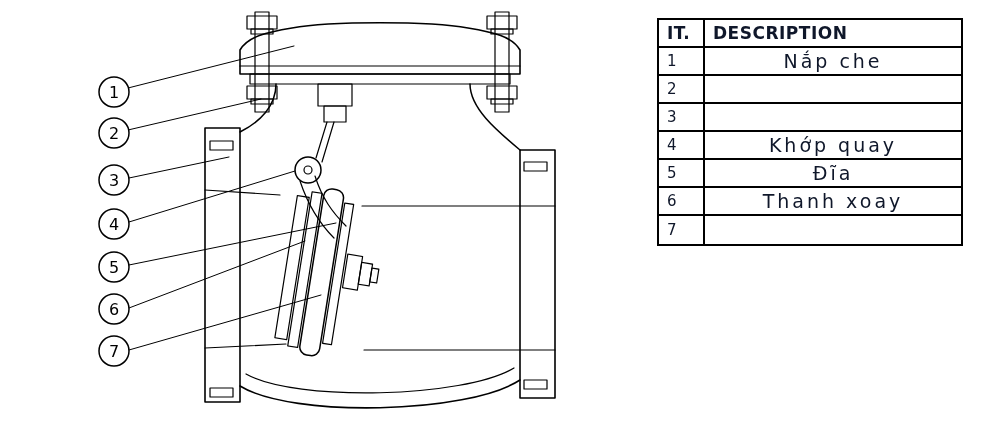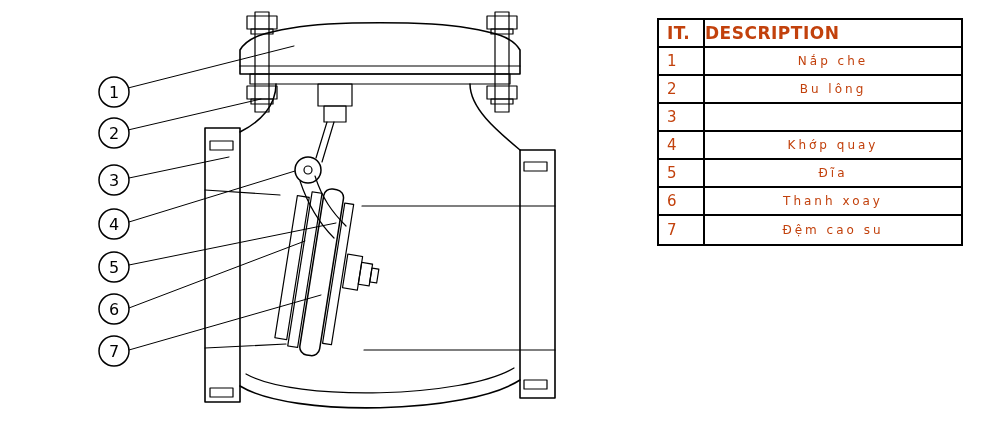--- a/index.html
+++ b/index.html
@@ -15,39 +15,39 @@
     font-family:"DejaVu Sans",sans-serif;
     font-size:16px;
     fill:#000;stroke:none;
   }
   
   .parts-table{
     position:absolute;left:657px;top:18px;width:306px;
     border:2px solid #000;
     box-sizing:border-box;
     background:#fff;
-    color:#c2410c;
+    color:#0f172a;
   }
   .tr{display:flex;height:28px;border-bottom:2px solid #000;box-sizing:border-box;}
   .tr:last-child{border-bottom:none;}
   .td{display:flex;align-items:center;box-sizing:border-box;overflow:hidden;white-space:nowrap;}
   .td.it{
     width:46px;flex:0 0 46px;
     border-right:2px solid #000;
     padding-left:8px;
     font-size:15px;
   }
   .td.desc{
     flex:1;
     justify-content:center;
-    font-size:12px;
+    font-size:19px;
     letter-spacing:3px;
   }
   .tr.th .td{font-weight:bold;font-size:17px;letter-spacing:0.5px;justify-content:flex-start;}
-  .tr.th .td.desc{text-align:center;}
+  .tr.th .td.desc{padding-left:8px;text-align:center;}
 </style>
 </head>
 <body>
 
 <div class="page">
 
   <svg class="drawing" width="650" height="424" viewBox="0 0 650 424" fill="none" stroke="#000" stroke-width="1.2" stroke-linecap="round" stroke-linejoin="round">
 
     <g>
       <path d="M240,74 L240,50 C248,36 268,32 292,28 C330,21 430,21 468,28 C492,32 512,36 520,50 L520,74 Z" stroke-width="1.6"></path>
@@ -162,36 +162,34 @@
     <div class="tr th">
       <div class="td it">IT.</div>
       <div class="td desc">DESCRIPTION</div>
     </div>
     <div class="tr">
       <div class="td it">1</div>
       <div class="td desc">Nắp che</div>
     </div>
     <div class="tr">
       <div class="td it">2</div>
-      <div class="td desc">Bu lông</div>
     </div>
     <div class="tr">
       <div class="td it">3</div>
     </div>
     <div class="tr">
       <div class="td it">4</div>
       <div class="td desc">Khớp quay</div>
     </div>
     <div class="tr">
       <div class="td it">5</div>
       <div class="td desc">Đĩa</div>
     </div>
     <div class="tr">
       <div class="td it">6</div>
       <div class="td desc">Thanh xoay</div>
     </div>
     <div class="tr">
       <div class="td it">7</div>
-      <div class="td desc">Đệm cao su</div>
     </div>
   </div>
 
 </div>
 
 </body></html>

